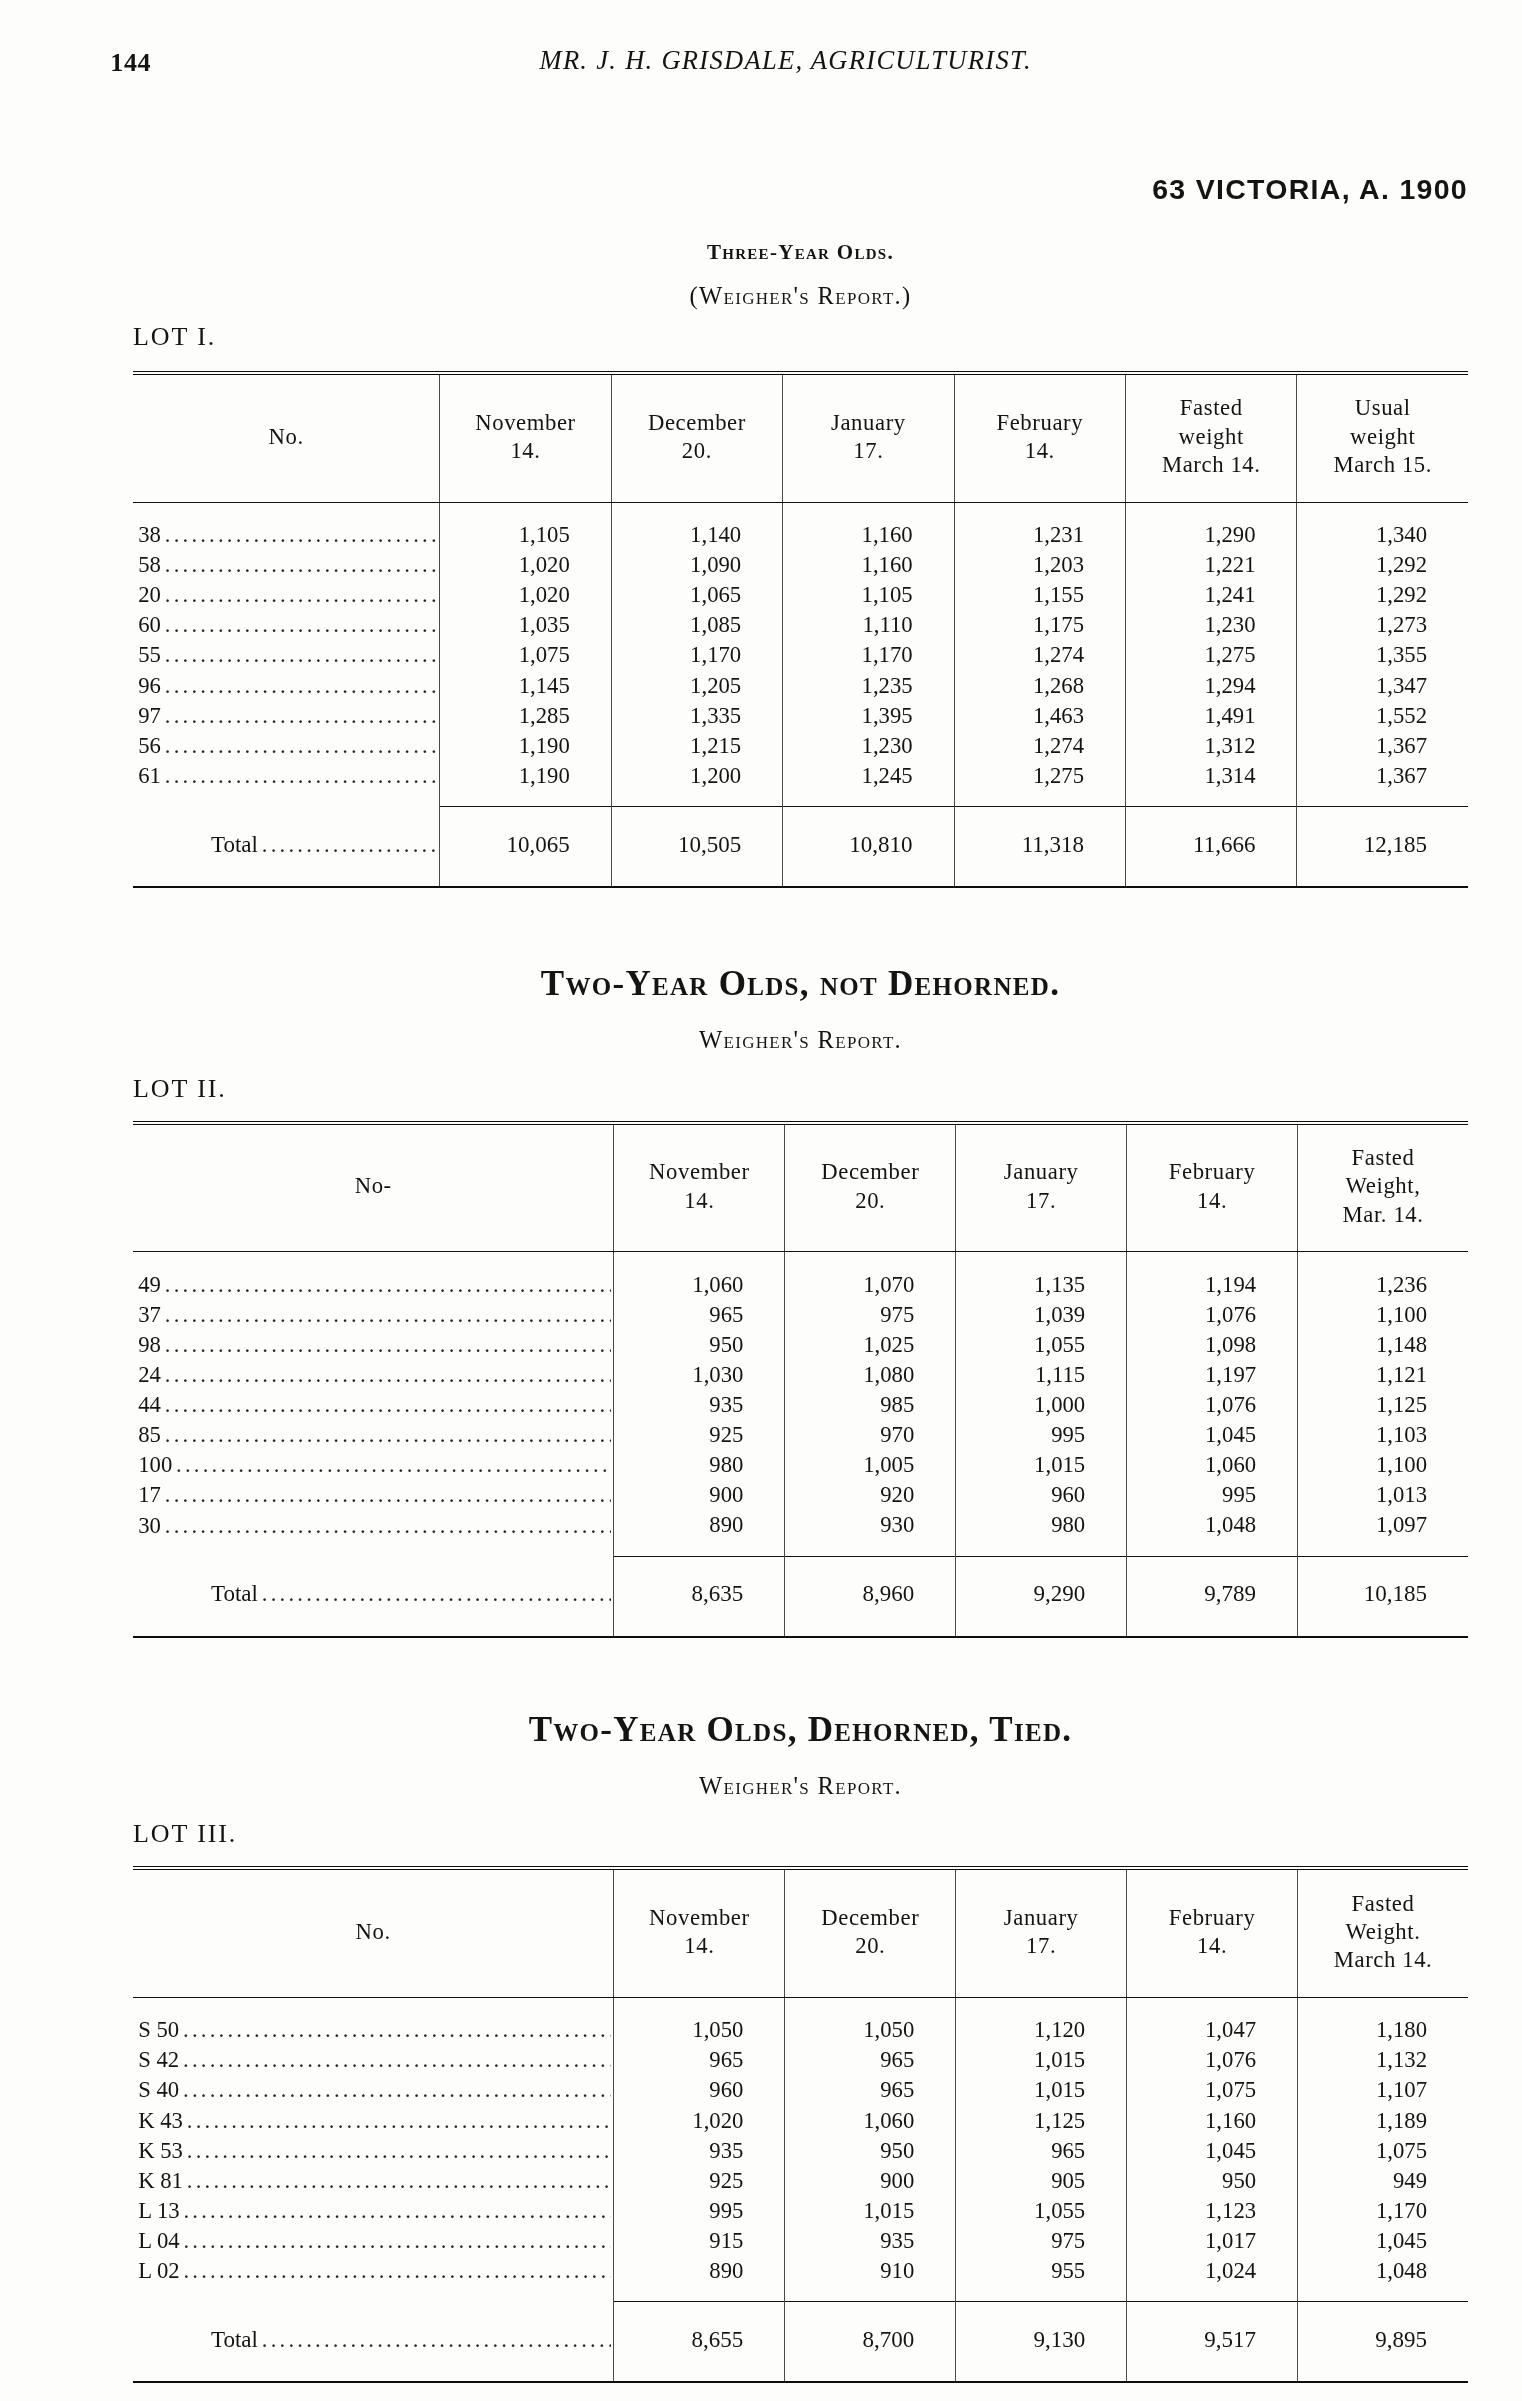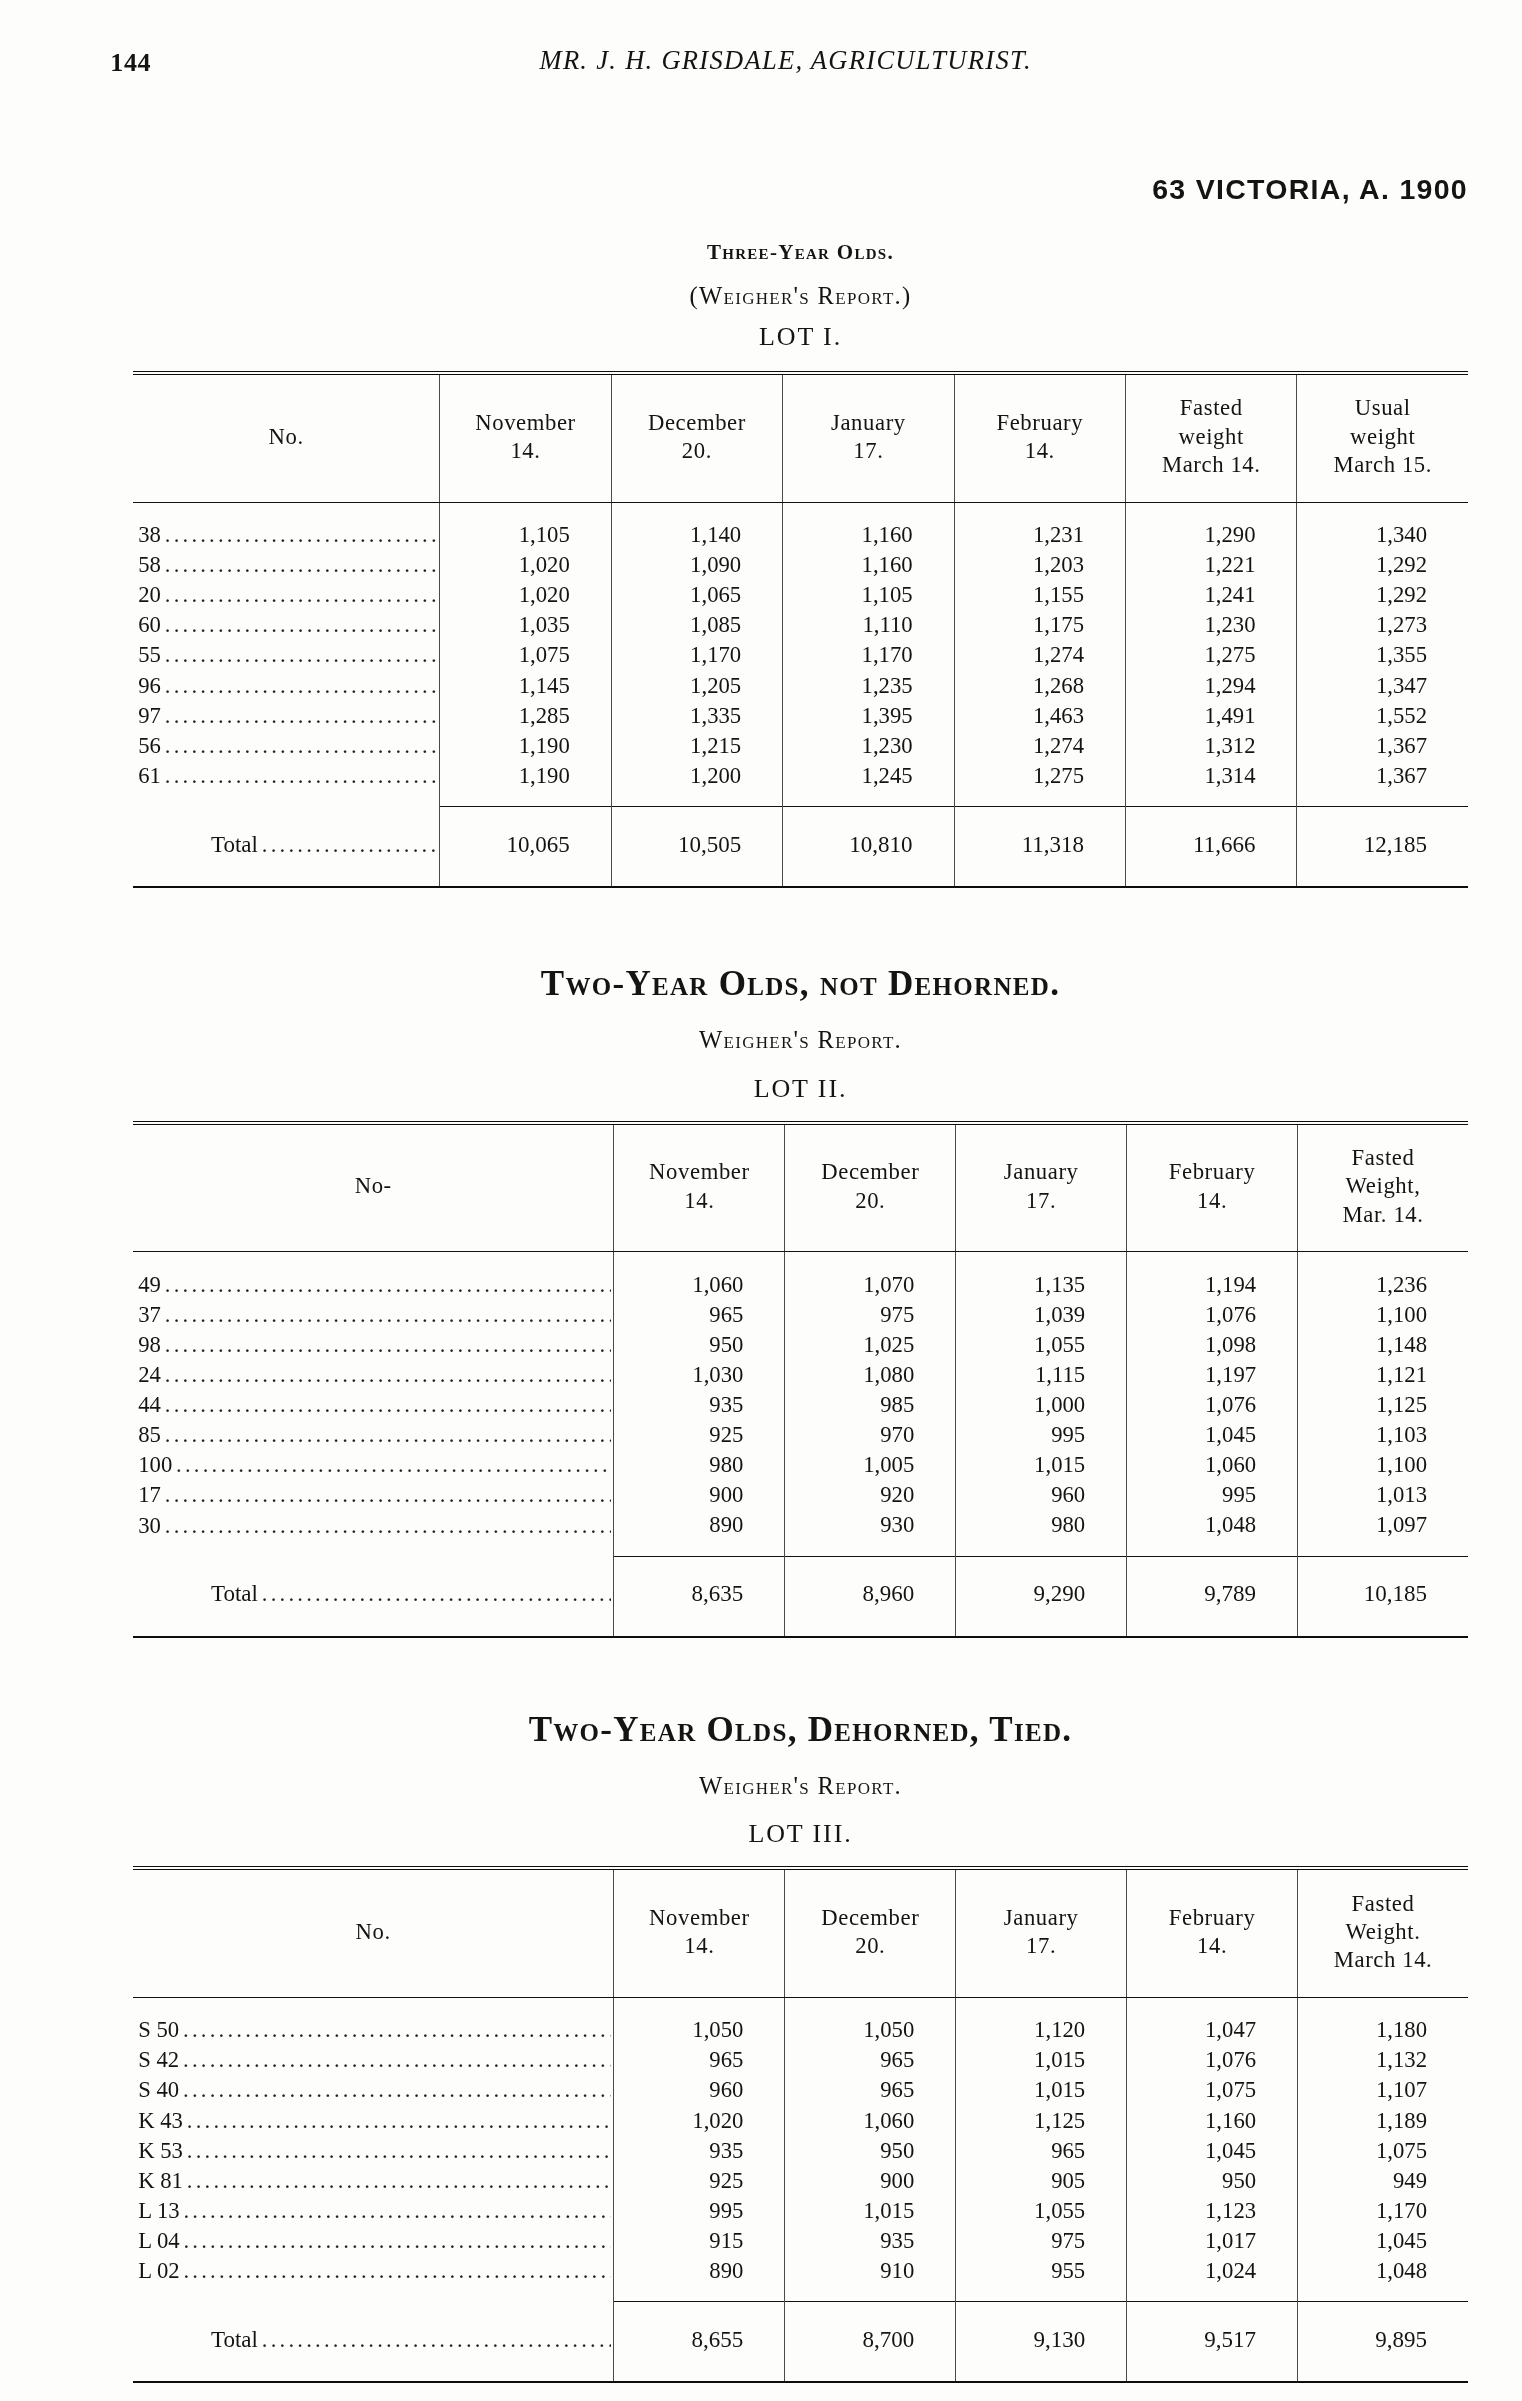--- a/index.html
+++ b/index.html
@@ -39,21 +39,21 @@
   .section-title {
     text-align: center; font-weight: bold;
     font-variant: small-caps; letter-spacing: 1.3px;
   }
   .sec1 .section-title { font-size: 21px; margin-top: 34px; }
   .sec2 .section-title, .sec3 .section-title { font-size: 35px; }
   .report-line {
     text-align: center; font-variant: small-caps;
     font-size: 24.6px; letter-spacing: 1.3px;
   }
-  .lot-line { text-align: center; font-size: 26px; letter-spacing: 1.9px; }
+  .lot-line { text-align: left; font-size: 26px; letter-spacing: 1.9px; }
   .sec1 .report-line { margin-top: 17px; }
   .sec1 .lot-line { margin-top: 11.7px; }
   .sec2 .section-title { margin-top: 76px; }
   .sec3 .section-title { margin-top: 72px; }
   .sec2 .report-line, .sec3 .report-line { margin-top: 22px; }
   .sec2 .lot-line, .sec3 .lot-line { margin-top: 19.4px; }
   
   table.weights {
     width: 100%;
     border-collapse: collapse;

